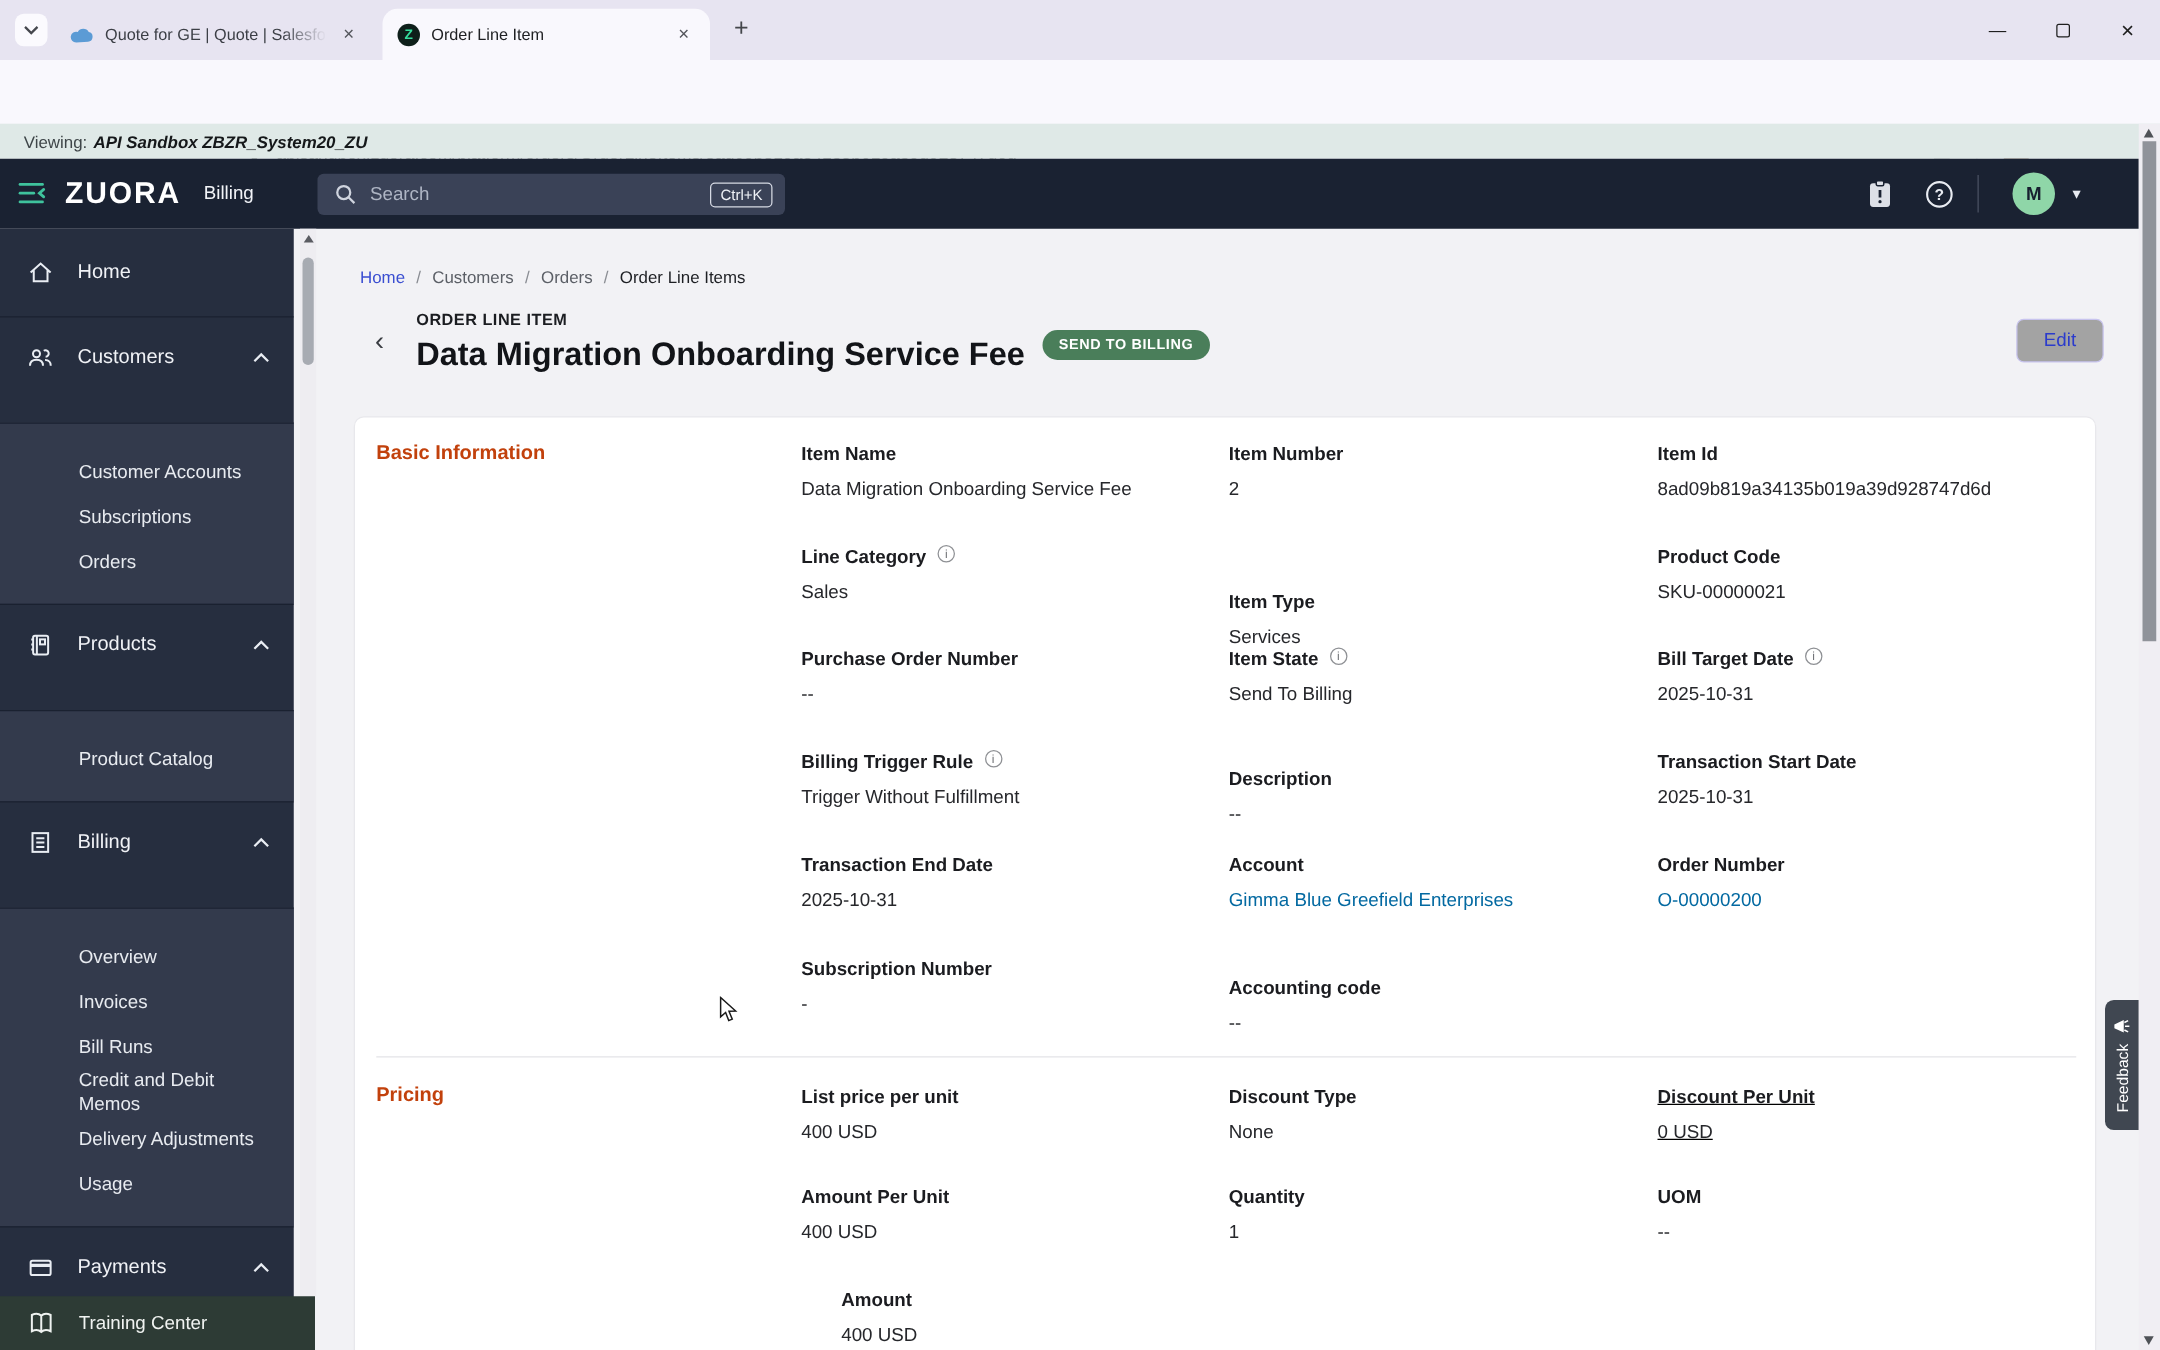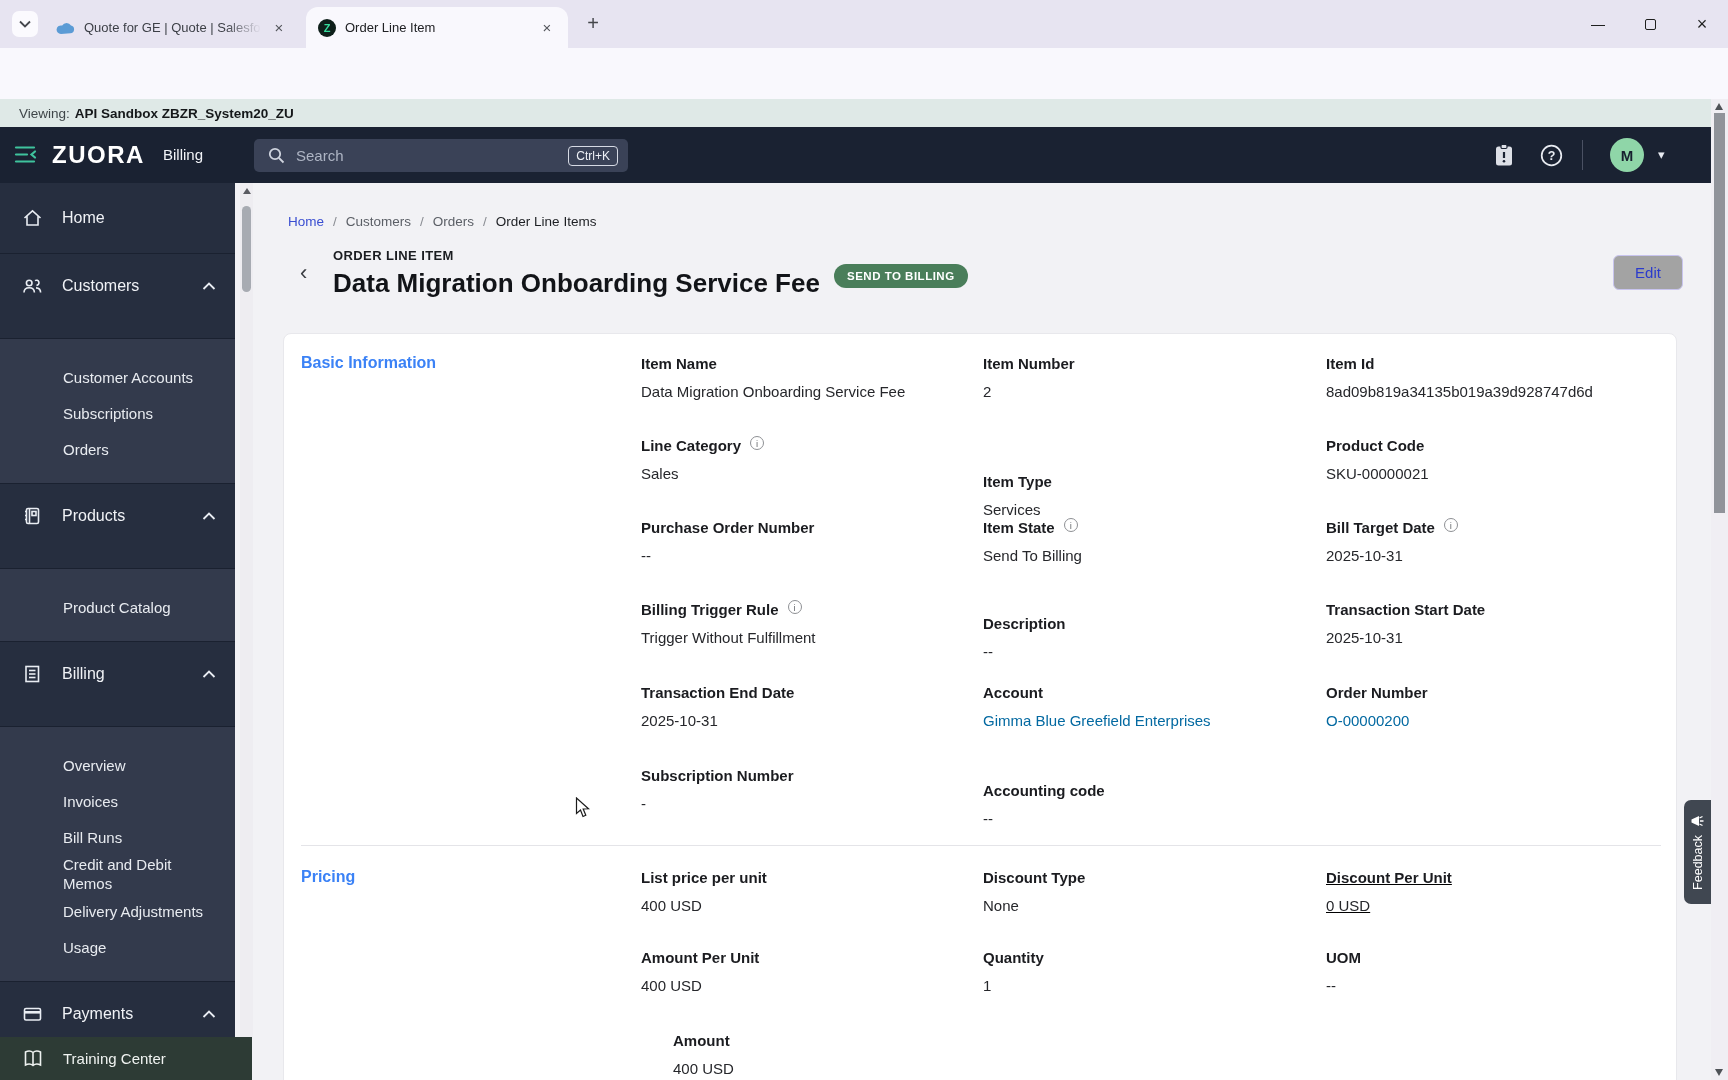--- a/index.html
+++ b/index.html
@@ -33,21 +33,21 @@
   .chip { position:absolute; left:1593px; top:57px; width:80px; height:33px; background:#e3dff3; border-radius:17px;
           display:flex; align-items:center; gap:7px; padding:0 9px; }
   .chip .av { width:22px; height:22px; border-radius:50%; background:radial-gradient(circle at 50% 38%, #caa06a 0 34%, #6d4a33 35% 70%, #3d2c22 71%); }
   .chip .nm { font-size:13px; color:#3b3e44; }
   .dots { position:absolute; left:1700px; top:60px; display:flex; flex-direction:column; gap:3px; }
   .dots i { width:3.5px; height:3.5px; background:#3c4044; border-radius:50%; }
 
   
   .banner { position:absolute; left:0; top:99px; width:1728px; height:28px; background:#dfe9e7; display:flex; align-items:center;
             padding-left:19px; font-size:13.5px; color:#3f4649; }
-  .banner b { color:#15181a; margin-left:5px; }
+  .banner b { color:#15181a; margin-left:5px;font-style:italic; }
 
   
   .apphdr { position:absolute; left:0; top:127px; width:1711px; height:56px; background:#1a2232; }
   .collapse { position:absolute; left:14px; top:17px; }
   .logo { position:absolute; left:52px; top:14px; font-size:24px; font-weight:800; letter-spacing:1.5px; color:#fff; }
   .prodname { position:absolute; left:163px; top:19px; font-size:15px; color:#f2f4f8; }
   .searchbox { position:absolute; left:254px; top:12px; width:374px; height:33px; background:#3a4257; border-radius:5px;
                display:flex; align-items:center; padding:0 10px 0 14px; gap:11px; }
   .searchbox .ph { flex:1; font-size:15px; color:#aeb5c4; }
   .kbd { font-size:12px; color:#eef1f6; border:1px solid #d6dae4; border-radius:4px; padding:2px 7px; }
@@ -80,21 +80,21 @@
   .crumbs .sep { color:#8a8d93; }
   .backch { position:absolute; left:300px; top:260px; font-size:22px; color:#3a3d42; }
   .eyebrow { position:absolute; left:333px; top:248px; font-size:13px; font-weight:700; letter-spacing:.4px; color:#1b1d21; }
   .pgtitle { position:absolute; left:333px; top:268px; font-size:26px; font-weight:700; color:#121418; }
   .badge { position:absolute; left:834px; top:264px; height:24px; background:#4a7e5a; color:#fff; font-size:11.5px; font-weight:700;
            letter-spacing:.5px; border-radius:12px; display:flex; align-items:center; padding:0 13px; }
   .editbtn { position:absolute; left:1613px; top:255px; width:70px; height:35px; background:#a3a3a3; border:1px solid #c8c4ee;
              border-radius:6px; color:#2b3bcc; font-size:15px; display:flex; align-items:center; justify-content:center; }
 
   .card { position:absolute; left:283px; top:333px; width:1394px; height:800px; background:#fff; border:1px solid #e8e8ec; border-radius:8px; }
-  .sect-h { position:absolute; font-size:16px; font-weight:700; color:#3b82f6; }
+  .sect-h { position:absolute; font-size:16px; font-weight:700; color:#c2410c; }
   .field { position:absolute; width:300px; }
   .field .fl { font-size:15px; font-weight:600; color:#1b1c20; line-height:20px; white-space:nowrap; }
   .field .fv { font-size:15px; color:#26272b; line-height:20px; margin-top:8px; white-space:nowrap; }
   .field .fv.link { color:#0369a1; }
   .info-i { display:inline-block; width:14px; height:14px; border:1px solid #8e9094; border-radius:50%; color:#6d6f73;
             font-size:9.5px; font-weight:400; text-align:center; line-height:13px; margin-left:9px; position:relative; top:-4px; }
   .divider { position:absolute; left:17px; width:1360px; height:1px; background:#e4e4e8; }
 
   
   .feedback { position:absolute; left:1684px; top:800px; width:27px; height:104px; background:#404751; border-radius:7px 0 0 7px;

